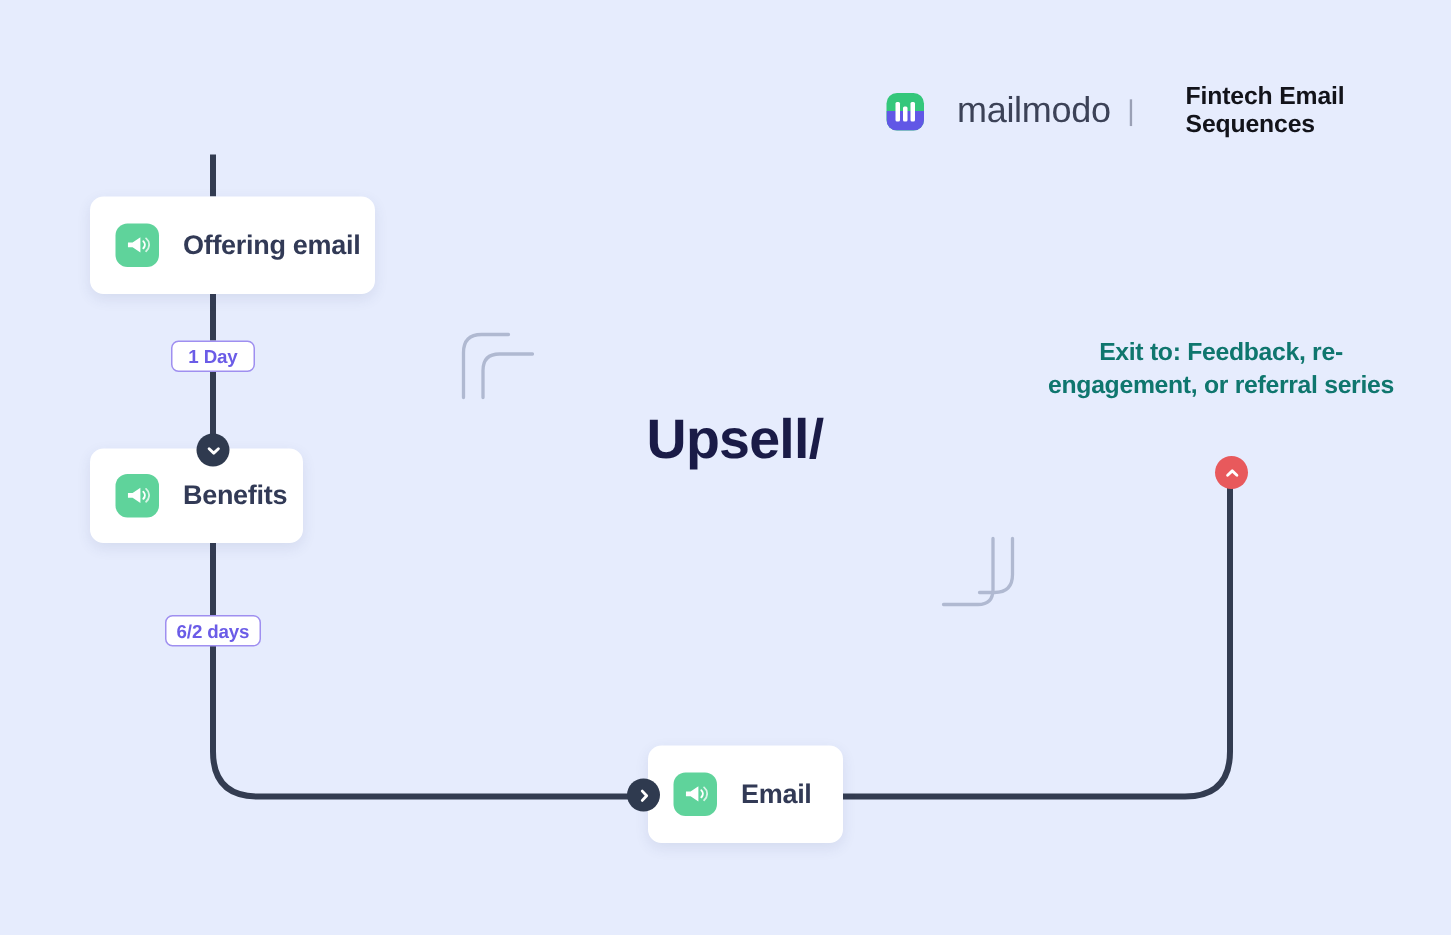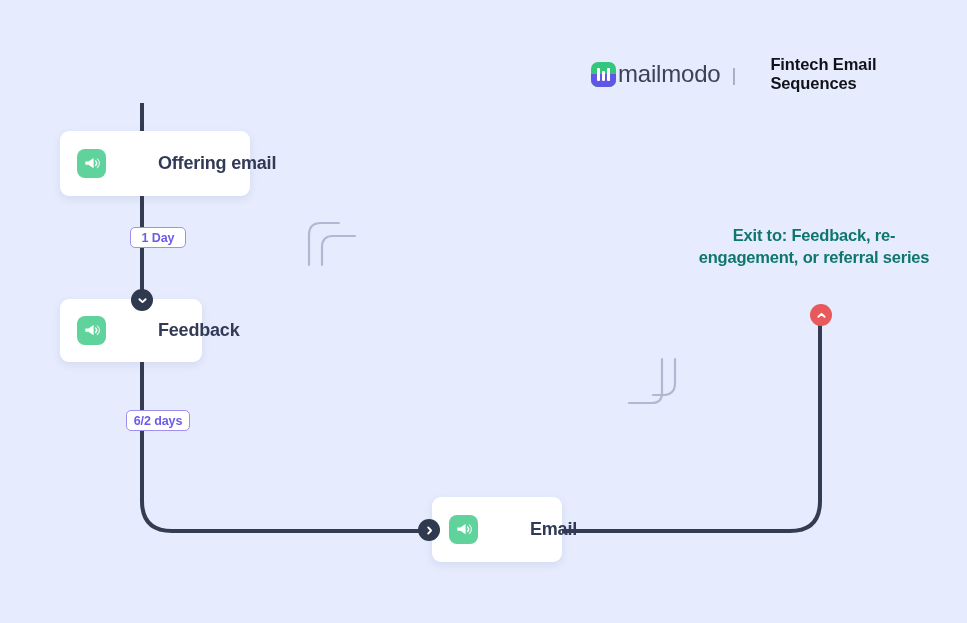--- a/index.html
+++ b/index.html
@@ -58,21 +58,21 @@
     width: 3px;
     background: #ffffff;
     border-radius: 1px;
   }
   .brand-logo .b1 { left: 6px;  top: 6px;  height: 13px; }
   .brand-logo .b2 { left: 11px; top: 9px;  height: 10px; }
   .brand-logo .b3 { left: 16px; top: 6px;  height: 13px; }
   .brand-name {
     font-size: 24px;
     color: #3c4257;
-    margin-left: 2px;
+    margin-left: 22px;
     letter-spacing: -0.2px;
     font-weight: 400;
   }
   .brand-sep {
     color: #9aa0b5;
     font-size: 19px;
     margin: 0 9px 0 11px;
     line-height: 1;
   }
   .brand-tag {
@@ -120,21 +120,20 @@
   
   .node {
     position: absolute;
     background: #ffffff;
     border-radius: 9px;
     box-shadow: 0 3px 9px rgba(60,70,120,0.10);
     display: flex;
     align-items: center;
     box-sizing: border-box;
     padding: 0 24px 0 17px;
-    gap: 36px;
   }
   .node-icon {
     width: 29px;
     height: 29px;
     border-radius: 8px;
     background: #5fd39b;
     flex: 0 0 auto;
     display: flex;
     align-items: center;
     justify-content: center;
@@ -158,21 +157,20 @@
     border-radius: 5px;
     color: #6b5ce7;
     font-size: 12.5px;
     font-weight: bold;
     letter-spacing: -0.1px;
     display: flex;
     align-items: center;
     justify-content: center;
     box-sizing: border-box;
     white-space: nowrap;
-    margin-left: 16px;
   }
   #chip-1day  { left: 114px; top: 227px; width: 56px; height: 21px; }
   #chip-12days{ left: 110px; top: 410px; width: 64px; height: 21px; }
   
   .marker {
     position: absolute;
     border-radius: 50%;
     display: flex;
     align-items: center;
     justify-content: center;
@@ -226,20 +224,21 @@
     <span class="brand-tag">Fintech Email Sequences</span>
   </div>
 
 
   <div class="label-exit">
     <span>Exit to: Feedback, re-</span>
     <span>engagement, or referral series</span>
   </div>
 
   <div class="center-title">
+    <div>Upsell/</div>
   </div>
 
   <div class="node" id="node-offering">
     <span class="node-icon">
       <svg width="17" height="17" viewBox="0 0 17 17">
         <path d="M2.3,6.6 L5.4,6.6 L10.6,3.1 L10.6,13.3 L5.4,9.8 L2.3,9.8 Z" fill="#ffffff"></path>
         <path d="M12.6,5.9 A3.3,3.3 0 0 1 12.6,10.5" stroke="#ffffff" stroke-width="1.35" fill="none" stroke-linecap="round"></path>
         <path d="M14.4,3.9 A5.6,5.6 0 0 1 14.4,12.5" stroke="#ffffff" stroke-width="1.2" fill="none" stroke-linecap="round" opacity="0.75"></path>
       </svg>
     </span>
@@ -247,21 +246,21 @@
   </div>
 
   <div class="node" id="node-benefits">
     <span class="node-icon">
       <svg width="17" height="17" viewBox="0 0 17 17">
         <path d="M2.3,6.6 L5.4,6.6 L10.6,3.1 L10.6,13.3 L5.4,9.8 L2.3,9.8 Z" fill="#ffffff"></path>
         <path d="M12.6,5.9 A3.3,3.3 0 0 1 12.6,10.5" stroke="#ffffff" stroke-width="1.35" fill="none" stroke-linecap="round"></path>
         <path d="M14.4,3.9 A5.6,5.6 0 0 1 14.4,12.5" stroke="#ffffff" stroke-width="1.2" fill="none" stroke-linecap="round" opacity="0.75"></path>
       </svg>
     </span>
-    <span class="node-label">Feedback</span>
+    <span class="node-label">Benefits</span>
   </div>
 
   <div class="node" id="node-nudge">
     <span class="node-icon">
       <svg width="17" height="17" viewBox="0 0 17 17">
         <path d="M2.3,6.6 L5.4,6.6 L10.6,3.1 L10.6,13.3 L5.4,9.8 L2.3,9.8 Z" fill="#ffffff"></path>
         <path d="M12.6,5.9 A3.3,3.3 0 0 1 12.6,10.5" stroke="#ffffff" stroke-width="1.35" fill="none" stroke-linecap="round"></path>
         <path d="M14.4,3.9 A5.6,5.6 0 0 1 14.4,12.5" stroke="#ffffff" stroke-width="1.2" fill="none" stroke-linecap="round" opacity="0.75"></path>
       </svg>
     </span>

